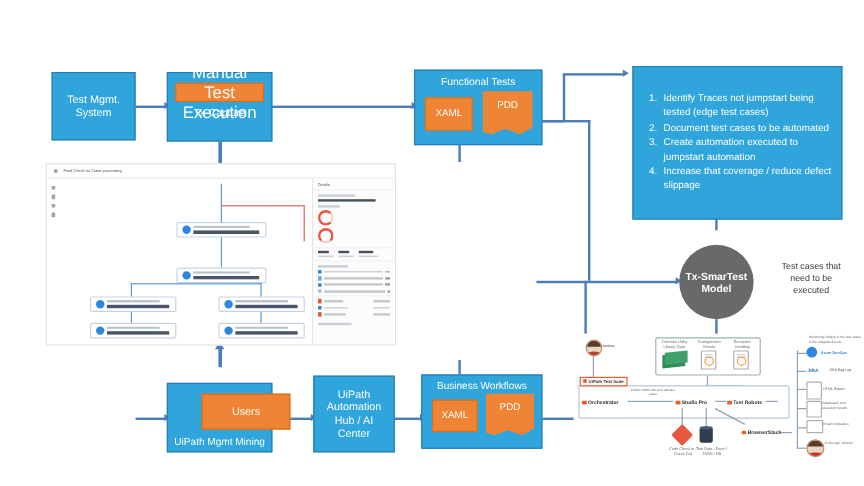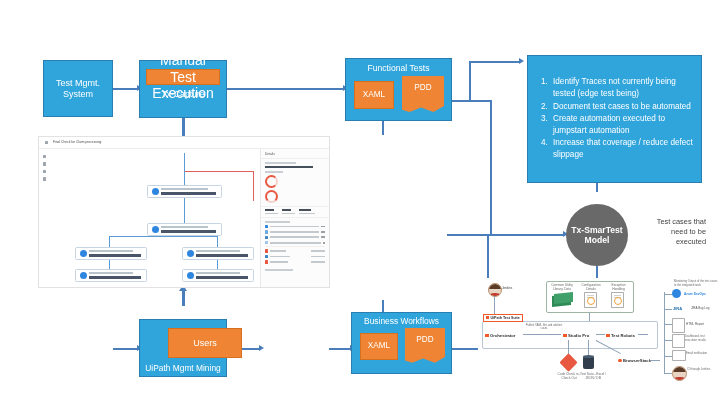--- a/index.html
+++ b/index.html
@@ -28,21 +28,21 @@
   .conn{position:absolute;background:#4A7EBB;}
   .h{height:1.5px;}
   .v{width:1.5px;}
   .arrow{position:absolute;width:0;height:0;}
   .ar{border-top:3.5px solid transparent;border-bottom:3.5px solid transparent;border-left:5px solid #4A7EBB;}
   .au{border-left:3.5px solid transparent;border-right:3.5px solid transparent;border-bottom:5px solid #4A7EBB;}
 
   ol.tasks{margin:0;padding:0 6px 0 22px;color:#fff;font-size:8.2px;line-height:1.42;text-align:left;}
   ol.tasks li{margin:0 0 1px 0;padding-left:3px;}
 
-  .sidelabel{position:absolute;color:#3F3F3F;font-size:7.4px;line-height:1.32;text-align:right;}
+  .sidelabel{position:absolute;color:#3F3F3F;font-size:7.4px;line-height:1.32;text-align:center;}
 
   
   #pm{position:absolute;background:#fff;border:1px solid #E2E2E2;overflow:hidden;}
   #pm .pmtop{position:absolute;top:0;left:0;right:0;height:11px;border-bottom:1px solid #ECECEC;}
   #pm .pmtitle{position:absolute;left:14px;top:2.5px;font-size:3.3px;color:#4A4A4A;}
   #pm .pmrail{position:absolute;left:4px;top:18px;width:5px;}
   #pm .pmrail i{display:block;width:3.4px;height:3.4px;background:#9FA6AD;margin-bottom:4px;border-radius:.5px;}
   #pm .node{position:absolute;background:#fff;border:1px solid #C7D4E2;border-radius:1.5px;
             height:13px;display:flex;align-items:center;padding-left:1.5px;box-sizing:border-box;}
   #pm .node .dot{width:7px;height:7px;border-radius:50%;background:#2E86DE;flex:0 0 auto;margin:0 2px;}
@@ -416,21 +416,21 @@
         <span>XAML</span>
       </div>
       <div class="pdd" style="left:56px;top:-2px;width:42px;height:36px;font-size:8.2px;padding-top:7px;box-sizing:border-box;">
         <span>PDD</span>
       </div>
     </div>
   </div>
 
   <div class="box" style="left:527px;top:55px;width:175px;height:128px;justify-content:center;">
     <ol class="tasks">
-      <li>Identify Traces not currently being tested (edge test being)</li>
+      <li>Identify Traces not jumpstart being tested (edge test cases)</li>
       <li>Document test cases to be automated</li>
       <li>Create automation executed to jumpstart automation</li>
       <li>Increase that coverage / reduce defect slippage</li>
     </ol>
   </div>
 
   <div class="circle" style="left:566px;top:204px;width:62px;height:62px;font-size:8.6px;">
     <span>Tx-SmarTest</span>
     <span>Model</span>
   </div>
@@ -438,20 +438,23 @@
   <div class="sidelabel" style="left:646px;top:217px;width:60px;">Test cases that need to be executed</div>
 
 
   <div class="box" style="left:139px;top:319px;width:88px;height:58px;justify-content:flex-start;padding-top:8px;">
     <div class="orange" style="position:relative;left:0;top:0;width:74px;height:30px;font-size:9px;margin-left:44px;">
       <span>Users</span>
     </div>
     <div class="caption" style="font-size:8.4px;margin-top:6px;">UiPath Mgmt Mining</div>
   </div>
 
+  <div class="box" style="left:261px;top:313px;width:68px;height:64px;font-size:9px;padding:0 4px;">
+    <span>UiPath Automation Hub / AI Center</span>
+  </div>
 
   <div class="box" style="left:351px;top:312px;width:101px;height:62px;justify-content:flex-start;padding-top:4px;">
     <div class="caption" style="font-size:8.4px;margin-bottom:3px;">Business Workflows</div>
     <div style="position:relative;width:100%;height:38px;">
       <div class="orange" style="left:8px;top:3px;width:38px;height:27px;font-size:8.2px;">
         <span>XAML</span>
       </div>
       <div class="pdd" style="left:53px;top:-2px;width:40px;height:35px;font-size:8.2px;padding-top:7px;box-sizing:border-box;">
         <span>PDD</span>
       </div>

